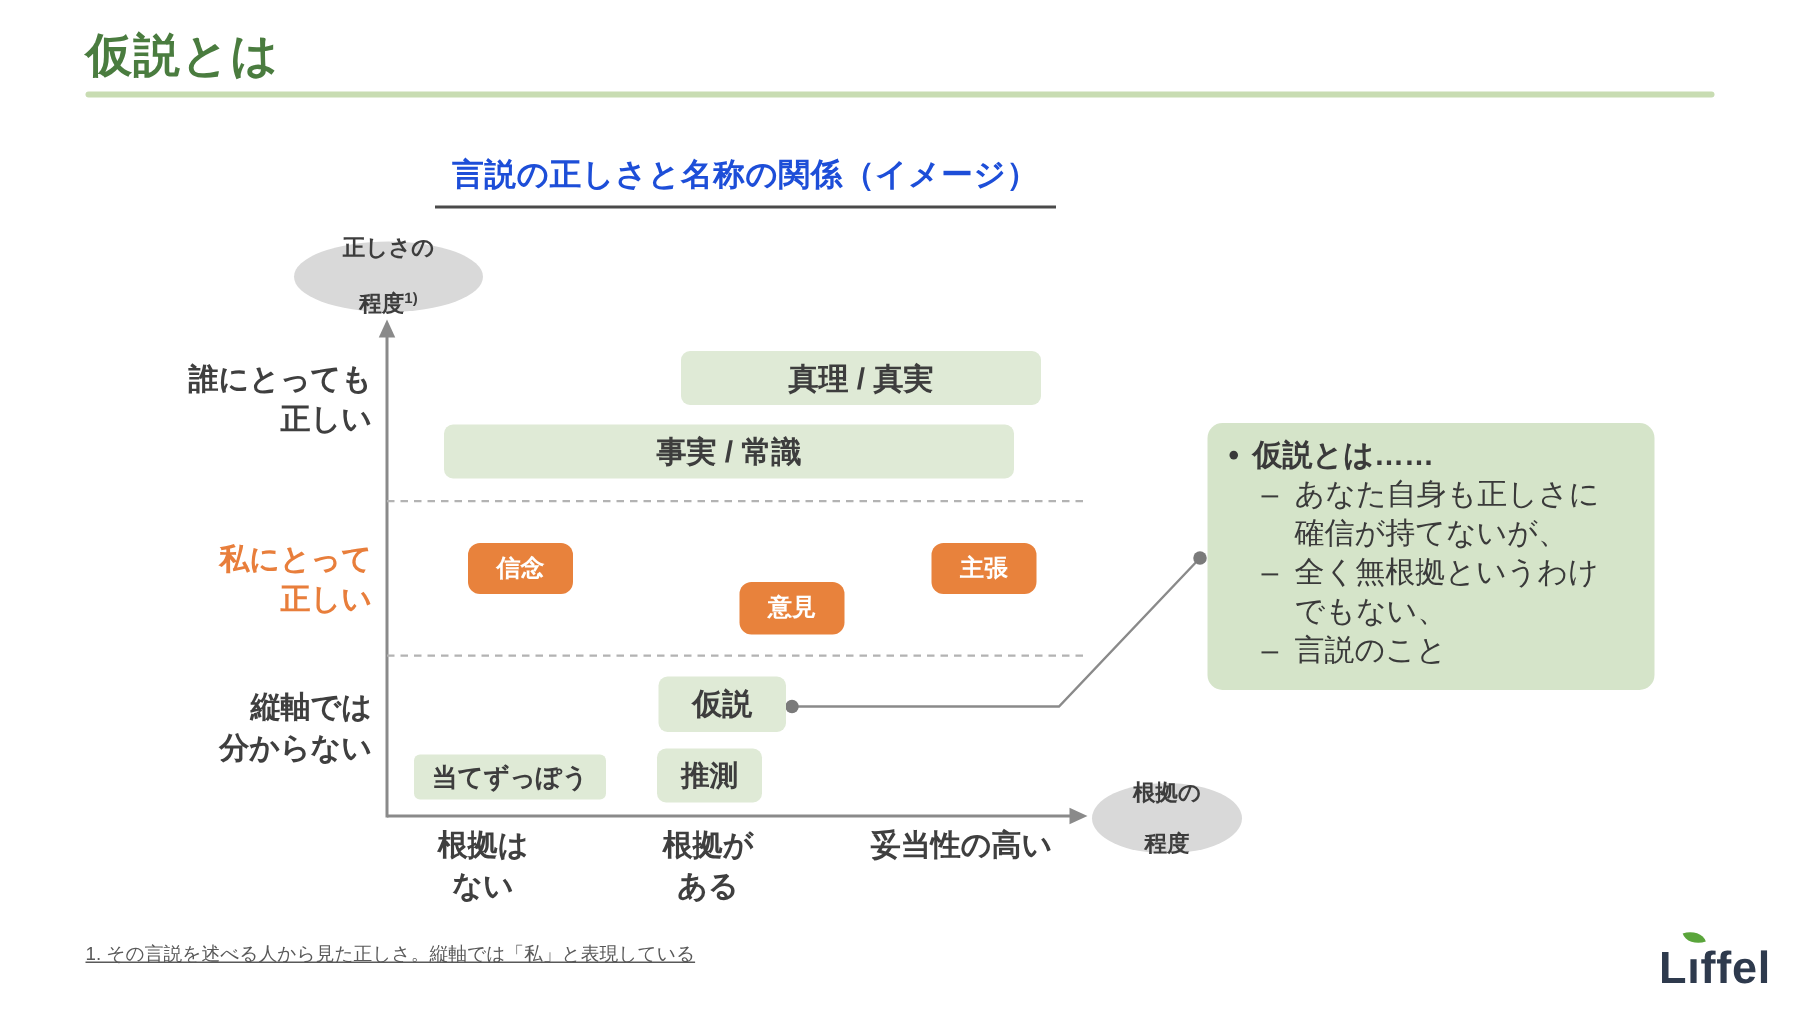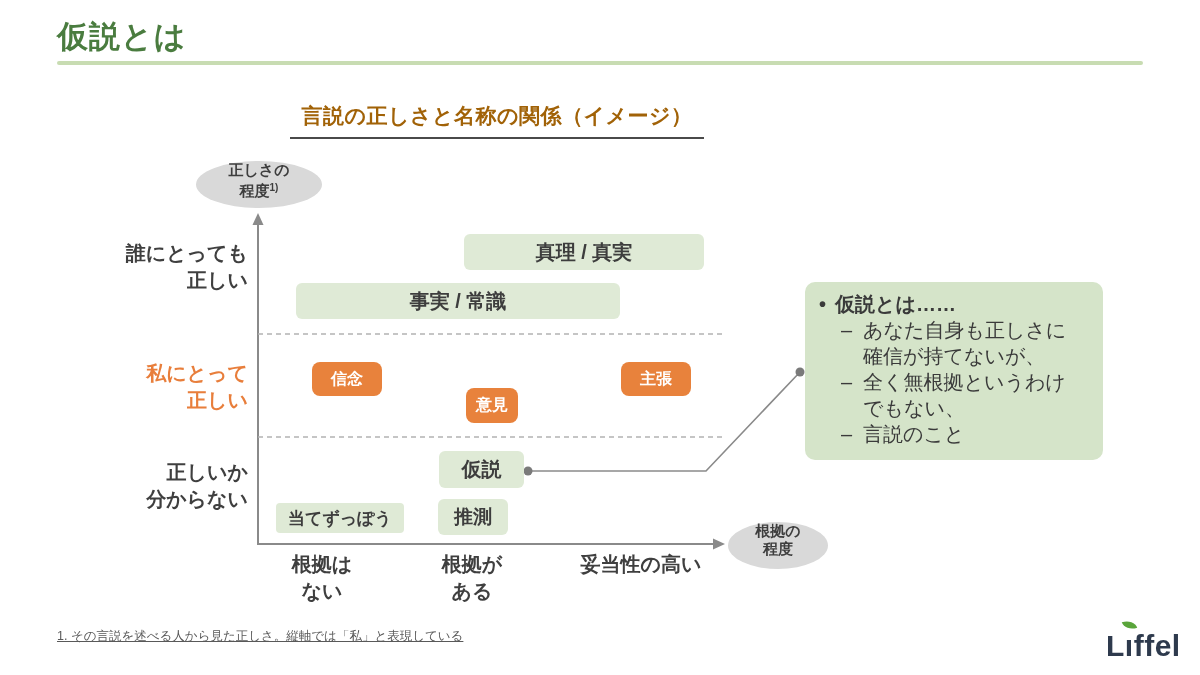--- a/index.html
+++ b/index.html
@@ -23,35 +23,35 @@
   }
   #title-rule {
     left: 57px; top: 61px; width: 1086px; height: 4px;
     background: #c8dcb2; border-radius: 2px;
   }
 
   
   #diagram-title {
     left: 290px; top: 102px; width: 414px;
     text-align: center; font-size: 21px; font-weight: 700;
-    color: #a16207; letter-spacing: .5px;
+    color: #1d4ed8; letter-spacing: .5px;
     padding-bottom: 7px; border-bottom: 2px solid #4a4a4a;
     white-space: nowrap;
   }
 
   
   #overlay { left: 0; top: 0; }
 
   
   .ellipse {
     background: #d9d9d9; border-radius: 50%;
     display: flex; flex-direction: column;
-    align-items: center; justify-content: flex-start;
+    align-items: center; justify-content: center;
     font-weight: 700; font-size: 15px; line-height: 18px;
-    color: #3d3d3d; text-align: center;
+    color: #3d3d3d; text-align: center; gap: 16px;
   }
   #y-ellipse { left: 196px; top: 161px; width: 126px; height: 47px; }
   #x-ellipse { left: 728px; top: 522px; width: 100px; height: 47px; }
   .supnote { font-size: 10px; vertical-align: 5px; font-weight: 700; }
 
   
   .ycat {
     left: 80px; width: 168px; text-align: right;
     font-size: 20px; font-weight: 700; line-height: 27px;
   }
@@ -70,35 +70,35 @@
   #xcat-1 { left: 392px; width: 160px; }
   #xcat-2 { left: 546px; width: 190px; }
 
   
   .gbox {
     background: #dfead6; border-radius: 6px;
     display: flex; align-items: center; justify-content: center;
     font-weight: 700; font-size: 20px; color: #3d3d3d;
     white-space: nowrap;
   }
-  #box-truth      { left: 464px; top: 234px; width: 240px; height: 36px; }
-  #box-fact       { left: 296px; top: 283px; width: 324px; height: 36px; }
+  #box-truth      { left: 454px; top: 234px; width: 240px; height: 36px; }
+  #box-fact       { left: 296px; top: 283px; width: 380px; height: 36px; }
   #box-hypothesis { left: 439px; top: 451px; width: 85px;  height: 37px; }
   #box-guess      { left: 438px; top: 499px; width: 70px;  height: 36px; font-size: 19px; }
   #box-wild-guess { left: 276px; top: 503px; width: 128px; height: 30px; font-size: 17px; border-radius: 4px; }
 
   
   .obox {
     background: #e8823c; border-radius: 8px;
     display: flex; align-items: center; justify-content: center;
     font-weight: 700; font-size: 16px; color: #ffffff;
     white-space: nowrap;
   }
   #box-belief  { left: 312px; top: 362px; width: 70px; height: 34px; }
-  #box-opinion { left: 466px; top: 388px; width: 52px; height: 35px; }
+  #box-opinion { left: 493px; top: 388px; width: 70px; height: 35px; }
   #box-claim   { left: 621px; top: 362px; width: 70px; height: 34px; }
 
   
   #callout {
     left: 805px; top: 282px; width: 298px; height: 178px;
     background: #d5e4c9; border-radius: 10px;
     padding: 9px 10px 16px 14px;
     font-size: 20px; line-height: 26px; color: #3a3a3a;
   }
   .co-title { font-weight: 700; white-space: nowrap; }
@@ -157,21 +157,21 @@
 
 <div class="abs ycat" id="ycat-0">
   <span>誰にとっても</span>
   <span>正しい</span>
 </div>
 <div class="abs ycat" id="ycat-1">
   <span>私にとって</span>
   <span>正しい</span>
 </div>
 <div class="abs ycat" id="ycat-2">
-  <span>正しいか</span>
+  <span>縦軸では</span>
   <span>分からない</span>
 </div>
 
 <div class="abs gbox" id="box-truth">真理 / 真実</div>
 <div class="abs gbox" id="box-fact">事実 / 常識</div>
 <div class="abs gbox" id="box-hypothesis">仮説</div>
 <div class="abs gbox" id="box-guess">推測</div>
 <div class="abs gbox" id="box-wild-guess">当てずっぽう</div>
 
 <div class="abs obox" id="box-belief">信念</div>

